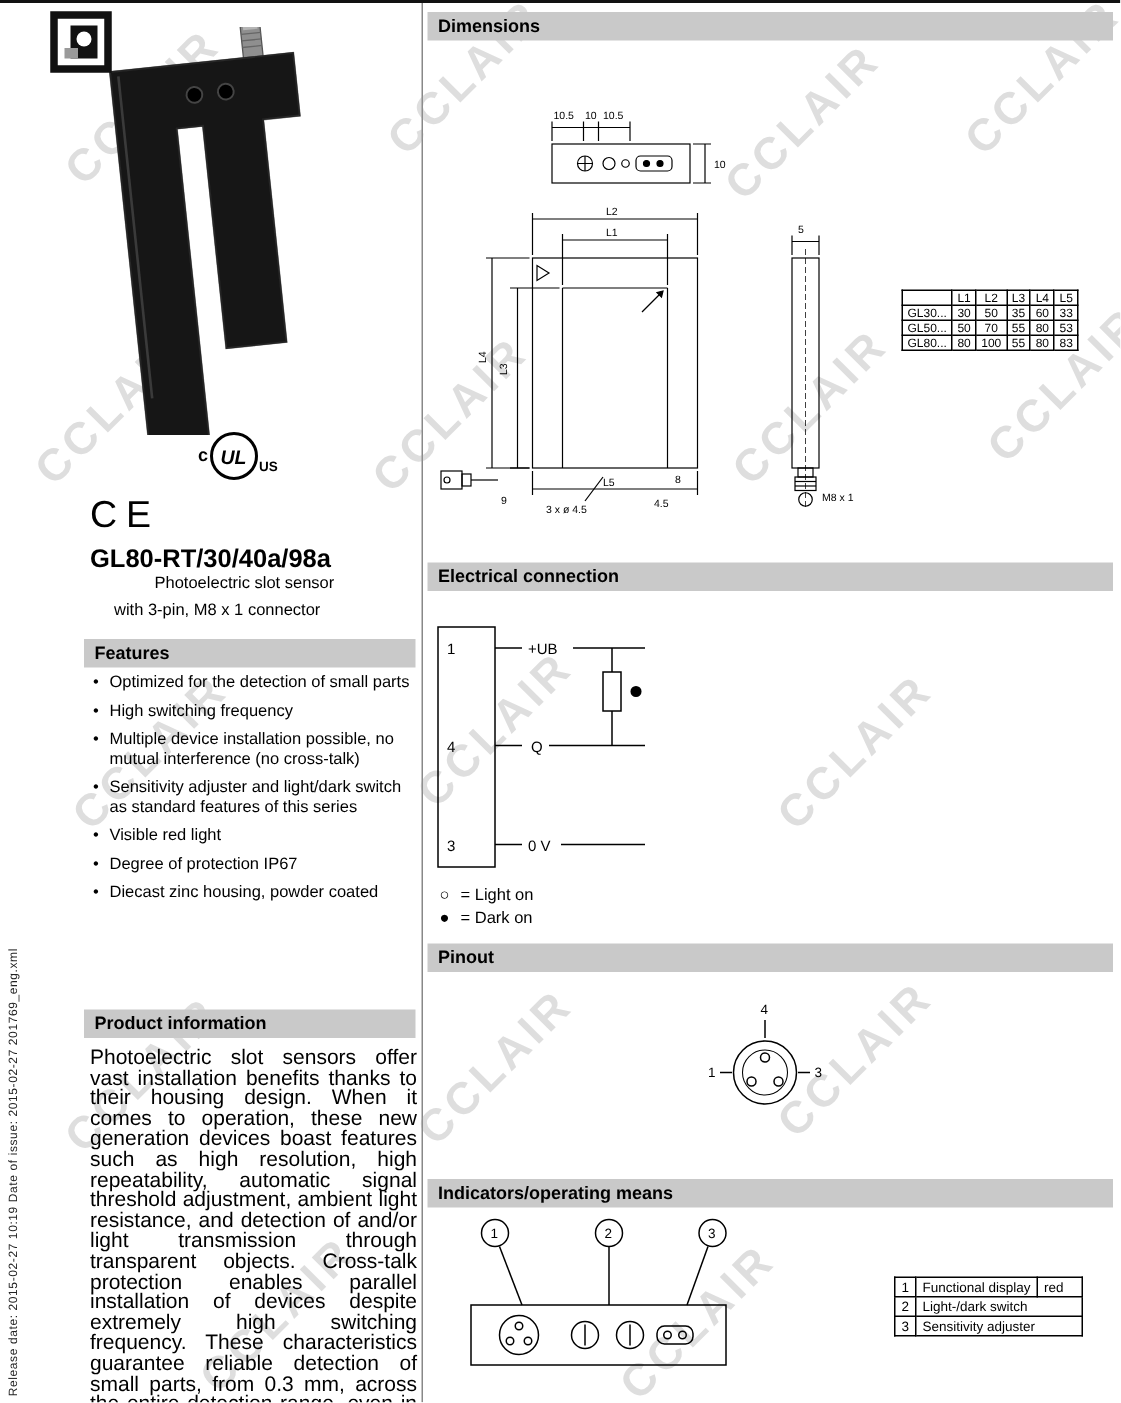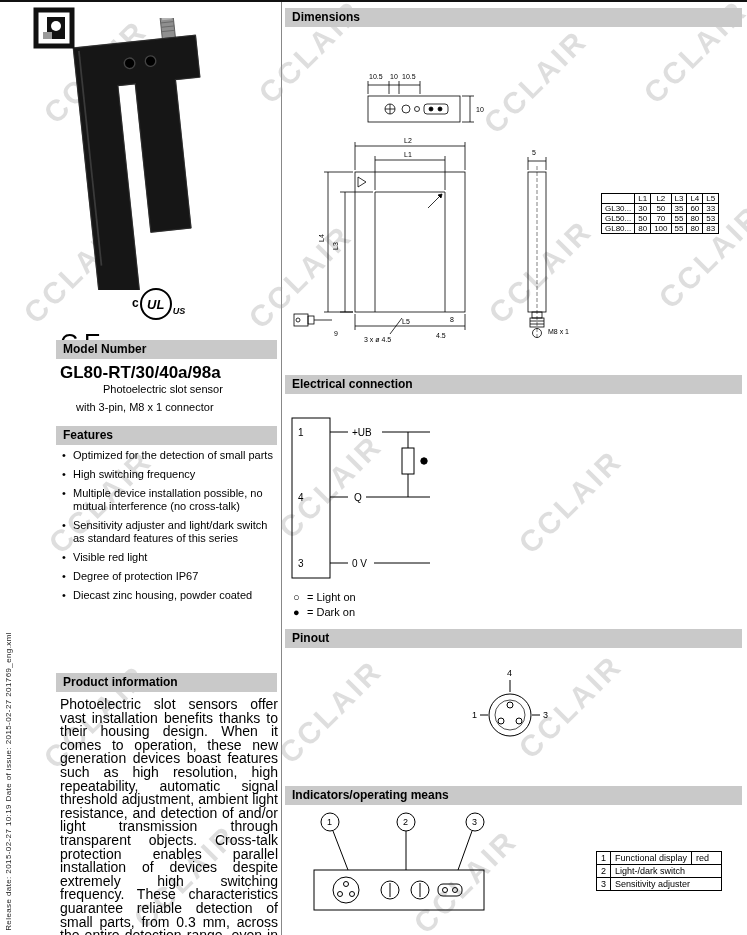--- a/index.html
+++ b/index.html
@@ -44,21 +44,21 @@
   .photo-svg { position:absolute; left:55px; top:18px; width:185px; height:272px; z-index:3; }
 
   .ce-mark { position:absolute; left:60px; top:292px; font-size:25px; letter-spacing:6px; z-index:4;margin-top:37px; }
   .ul-mark { position:absolute; left:132px; top:288px; z-index:4; display:flex; align-items:center; }
   .ul-c  { font-size:12px; font-weight:bold; margin-right:1px; align-self:flex-start; margin-top:8px; }
   .ul-circle {
     width:32px; height:32px; border:2.5px solid #000; border-radius:50%;
     display:inline-flex; align-items:center; justify-content:center;
     font-size:13px; font-weight:bold; font-style:italic;
   }
-  .ul-us { font-size:9px; font-weight:bold; align-self:flex-end; margin-bottom:4px; margin-left:1px;font-style:italic; }
+  .ul-us { font-size:9px; font-weight:bold; align-self:flex-end; margin-bottom:4px; margin-left:1px; }
 
   .dims-svg   { position:absolute; left:290px; top:34px;  width:310px; height:335px; z-index:4; }
   .elec-svg   { position:absolute; left:290px; top:408px; width:300px; height:180px; z-index:4; }
   .pinout-svg { position:absolute; left:450px; top:660px; width:120px; height:110px; z-index:4; }
   .ind-svg    { position:absolute; left:312px; top:810px; width:175px; height:118px; z-index:4; }
 
   svg text { font-family:"Liberation Sans", sans-serif; fill:#000; }
 
   .dim-table {
     position:absolute; left:601px; top:193px; border-collapse:collapse; font-size:8px;
@@ -128,21 +128,20 @@
 
   <div class="ce-mark">CE</div>
   <div class="ul-mark">
     <span class="ul-c">c</span>
     <span class="ul-circle">
         <span>UL</span>
       </span>
     <span class="ul-us">US</span>
   </div>
 
-  <div class="section-bar left-bar" style="top:340px;">Model Number</div>
   <div class="txt model-no" style="left:60px;top:363px;">GL80-RT/30/40a/98a</div>
   <div class="txt" style="left:60px;top:383px;padding-left:43px;">Photoelectric slot sensor</div>
   <div class="txt" style="left:76px;top:401px;">with 3-pin, M8 x 1 connector</div>
 
   <div class="section-bar left-bar" style="top:426px;">Features</div>
   <ul class="features">
     <li>Optimized for the detection of small parts</li>
     <li>High switching frequency</li>
     <li>Multiple device installation possible, no mutual interference (no cross-talk)</li>
     <li>Sensitivity adjuster and light/dark switch as standard features of this series</li>

